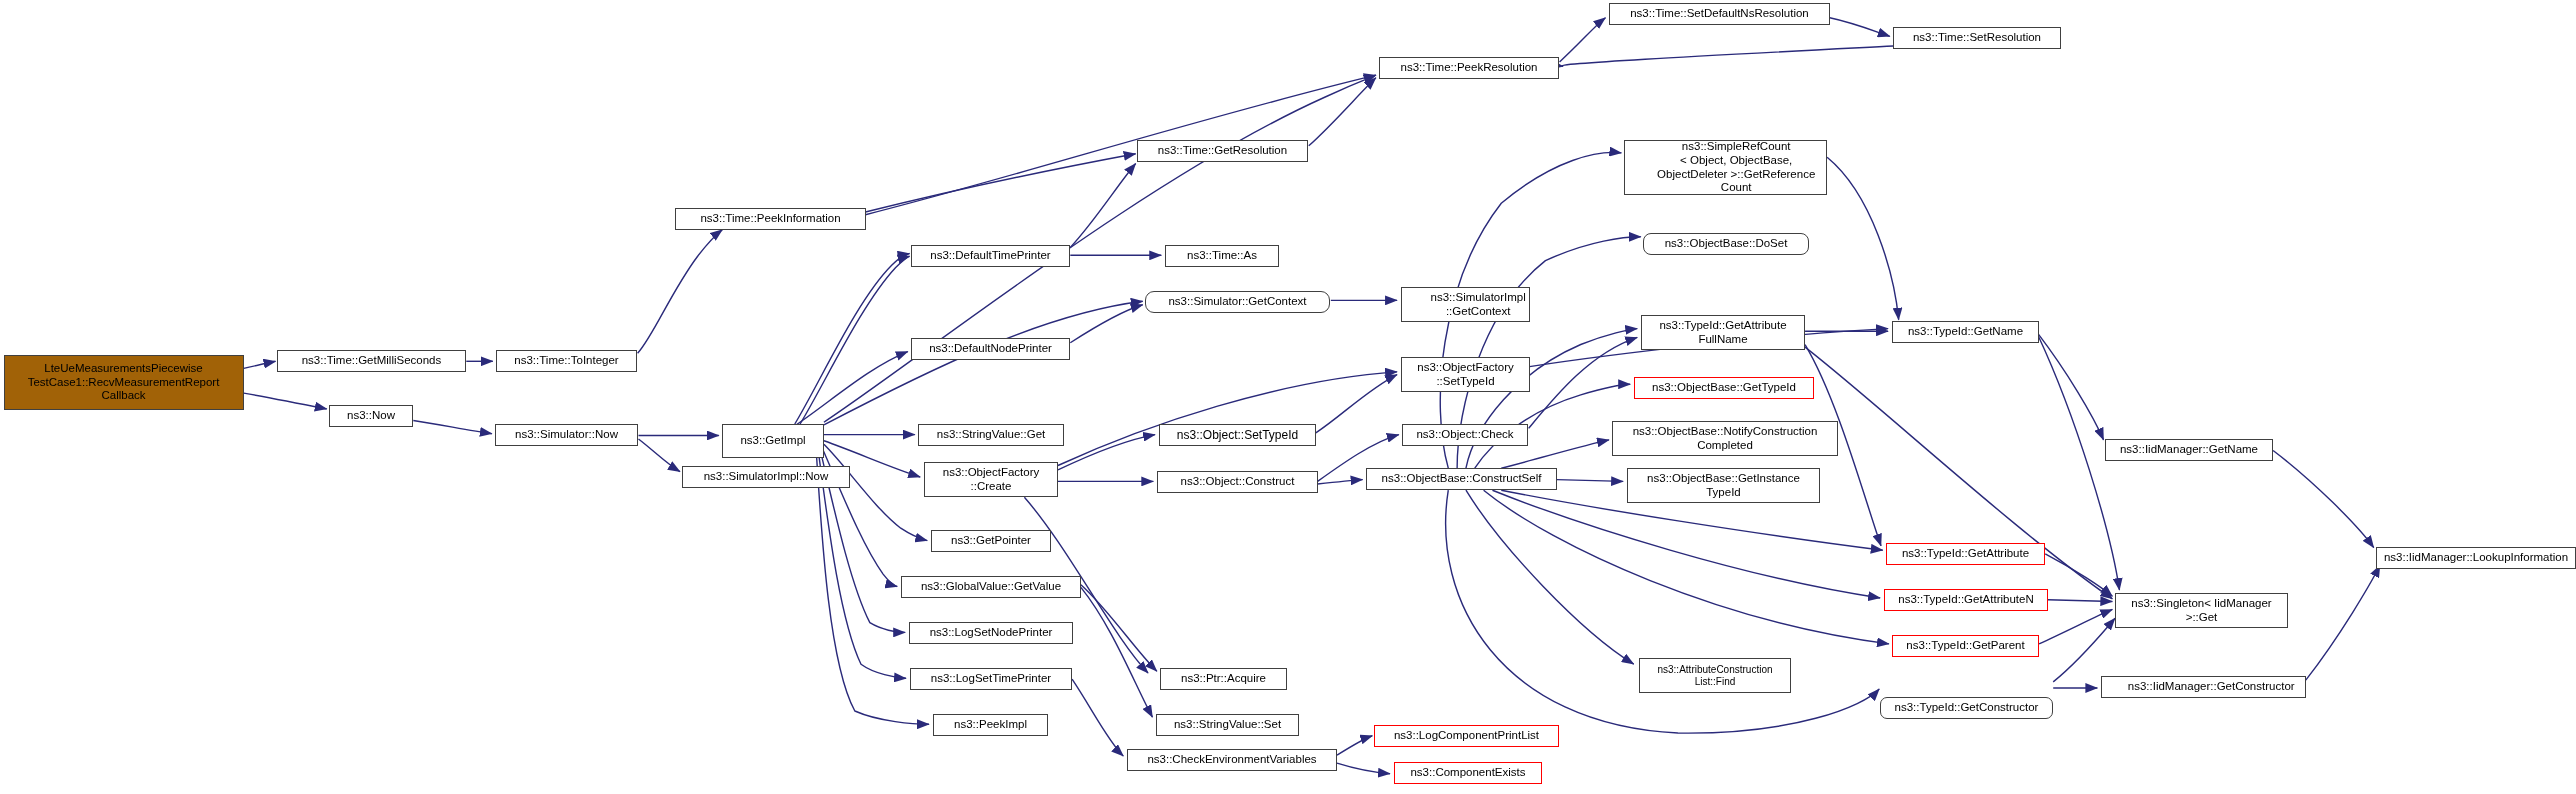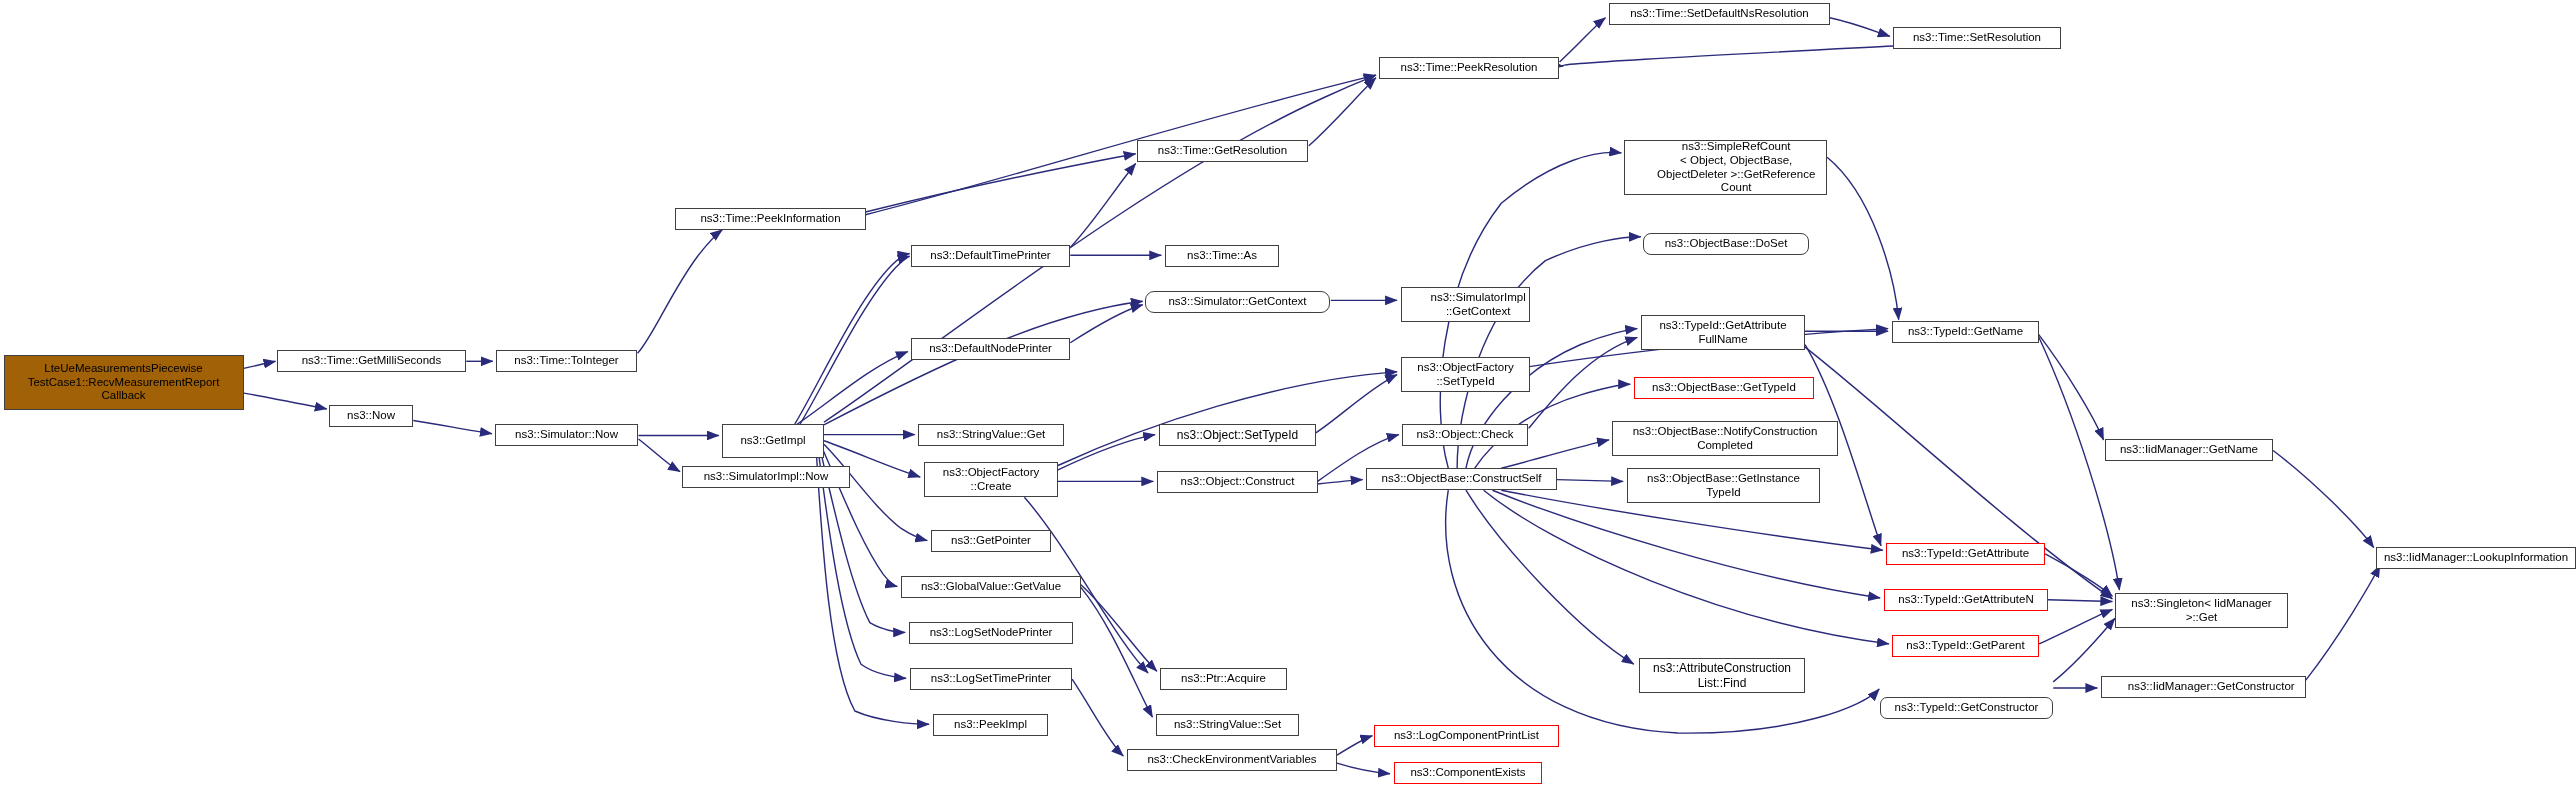--- a/index.html
+++ b/index.html
@@ -174,21 +174,21 @@
 FullName</span></div>
       <div class="node" style="left: 1401px; top: 357px; width: 129px; height: 35px; font-size: 11.5px;"><span class="node-label">ns3::ObjectFactory
 ::SetTypeId</span></div>
       <div class="node redborder" style="left: 1634px; top: 377px; width: 180px; height: 22px; font-size: 11.5px;"><span class="node-label">ns3::ObjectBase::GetTypeId</span></div>
       <div class="node" style="left: 1402px; top: 424px; width: 126px; height: 22px; font-size: 11.5px;"><span class="node-label">ns3::Object::Check</span></div>
       <div class="node" style="left: 1612px; top: 421px; width: 226px; height: 35px; font-size: 11.5px;"><span class="node-label">ns3::ObjectBase::NotifyConstruction
 Completed</span></div>
       <div class="node" style="left: 1366px; top: 468px; width: 191px; height: 22px; font-size: 11.5px;"><span class="node-label">ns3::ObjectBase::ConstructSelf</span></div>
       <div class="node" style="left: 1627px; top: 468px; width: 193px; height: 35px; font-size: 11.5px;"><span class="node-label">ns3::ObjectBase::GetInstance
 TypeId</span></div>
-      <div class="node" style="left: 1639px; top: 658px; width: 166px; height: 35px; font-size: 12px;"><span class="node-label">ns3::AttributeConstruction
+      <div class="node" style="left: 1639px; top: 658px; width: 152px; height: 35px; font-size: 10px;"><span class="node-label">ns3::AttributeConstruction
 List::Find</span></div>
       <div class="node" style="left: 1892px; top: 321px; width: 147px; height: 22px; font-size: 11.5px;"><span class="node-label">ns3::TypeId::GetName</span></div>
       <div class="node redborder" style="left: 1886px; top: 543px; width: 159px; height: 22px; font-size: 11.5px;"><span class="node-label">ns3::TypeId::GetAttribute</span></div>
       <div class="node redborder" style="left: 1884px; top: 589px; width: 164px; height: 22px; font-size: 11.5px;"><span class="node-label">ns3::TypeId::GetAttributeN</span></div>
       <div class="node redborder" style="left: 1892px; top: 635px; width: 147px; height: 22px; font-size: 11.5px;"><span class="node-label">ns3::TypeId::GetParent</span></div>
       <div class="node" style="left: 1880px; top: 697px; width: 173px; height: 22px; font-size: 11.5px; border-radius: 7px;"><span class="node-label">ns3::TypeId::GetConstructor</span></div>
       <div class="node redborder" style="left: 1374px; top: 725px; width: 185px; height: 22px; font-size: 11.5px;"><span class="node-label">ns3::LogComponentPrintList</span></div>
       <div class="node redborder" style="left: 1394px; top: 762px; width: 148px; height: 22px; font-size: 11.5px; align-items: center;"><span class="node-label">ns3::ComponentExists</span></div>
       <div class="node" style="left: 2105px; top: 439px; width: 168px; height: 22px; font-size: 11.5px;"><span class="node-label">ns3::IidManager::GetName</span></div>
       <div class="node" style="left: 2115px; top: 593px; width: 173px; height: 35px; font-size: 11.5px;"><span class="node-label">ns3::Singleton&lt; IidManager

